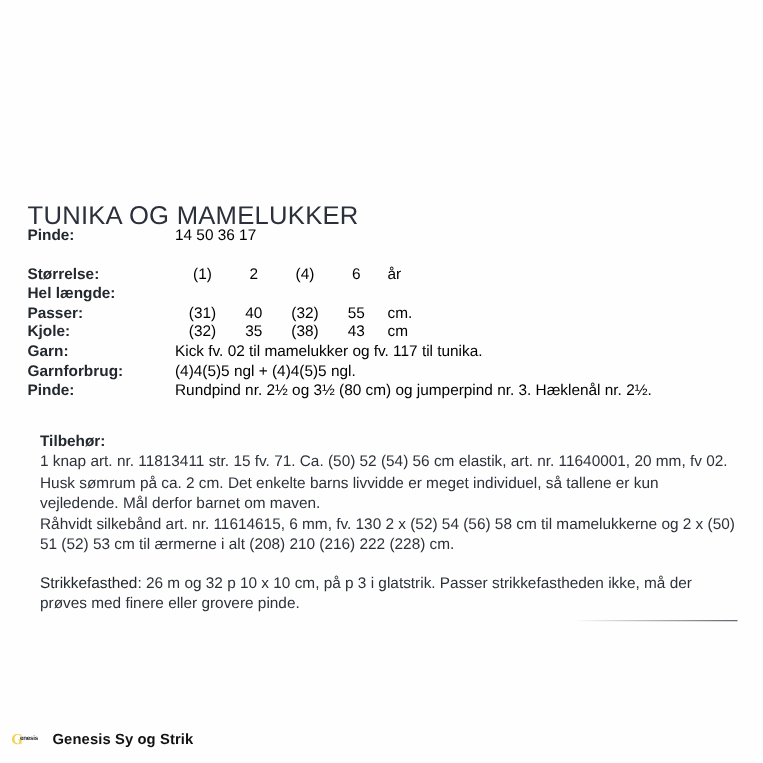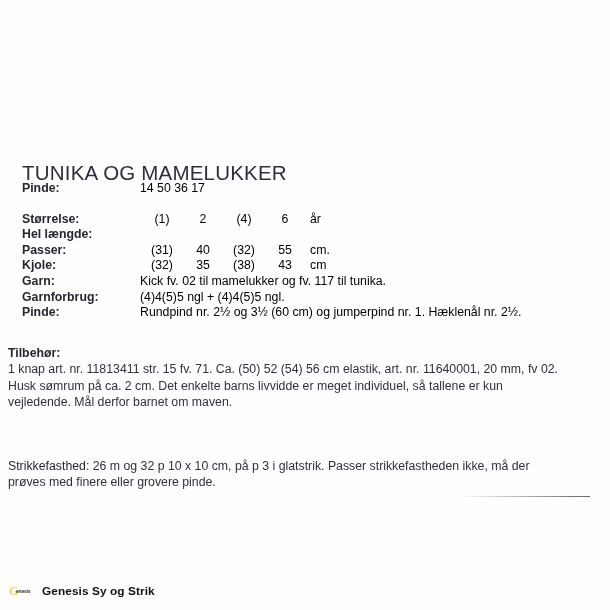--- a/index.html
+++ b/index.html
@@ -80,21 +80,21 @@
   .col.unit {
     text-align: right;
     width: auto;
     flex: 0 0 auto;
     padding-left: 6px;
   }
 
   
   .block {
     position: absolute;
-    left: 8px;
+    left: 32px;
     width: 560px;
     font-size: 12.3px;
     line-height: 16.4px;
     color: #2d323a;
   }
   .block-heading {
     font-weight: bold;
     color: #23282f;
   }
   .inline-heading {
@@ -227,30 +227,33 @@
       <div class="spec-value">Kick fv. 02 til mamelukker og fv. 117 til tunika.</div>
     </div>
 
     <div class="spec-row">
       <div class="spec-label">Garnforbrug:</div>
       <div class="spec-value">(4)4(5)5  ngl + (4)4(5)5 ngl.</div>
     </div>
 
     <div class="spec-row">
       <div class="spec-label">Pinde:</div>
-      <div class="spec-value">Rundpind nr. 2½ og 3½ (60 cm) og jumperpind nr. 1. Hæklenål nr. 2½.</div>
+      <div class="spec-value">Rundpind nr. 2½ og 3½ (80 cm) og jumperpind nr. 3. Hæklenål nr. 2½.</div>
     </div>
 
   </div>
 
   <div class="block" id="tilbehor-block">
     <div class="block-heading">Tilbehør:</div>
     <div>1 knap art. nr. 11813411 str. 15 fv. 71. Ca. (50) 52 (54) 56 cm elastik, art. nr. 11640001, 20 mm, fv 02. Husk sømrum på ca. 2 cm. Det enkelte barns livvidde er meget individuel, så tallene er kun vejledende. Mål derfor barnet om maven.</div>
   </div>
 
+  <div class="block" id="silkeband-block">
+    <div>Råhvidt silkebånd art. nr. 11614615, 6 mm, fv. 130  2 x (52) 54 (56) 58 cm til mamelukkerne og 2 x (50) 51 (52) 53 cm til ærmerne i alt (208) 210 (216) 222 (228) cm.</div>
+  </div>
 
   <div class="block" id="strikkefasthed-block">
     <p style="margin:0;">
       <span class="inline-heading">Strikkefasthed:</span><span> 26 m og 32 p 10 x 10 cm, på p 3 i glatstrik. Passer strikkefastheden ikke, må der prøves med finere eller grovere pinde.</span>
     </p>
   </div>
 
   <div class="scan-rule"></div>
 
   <div class="footer">

